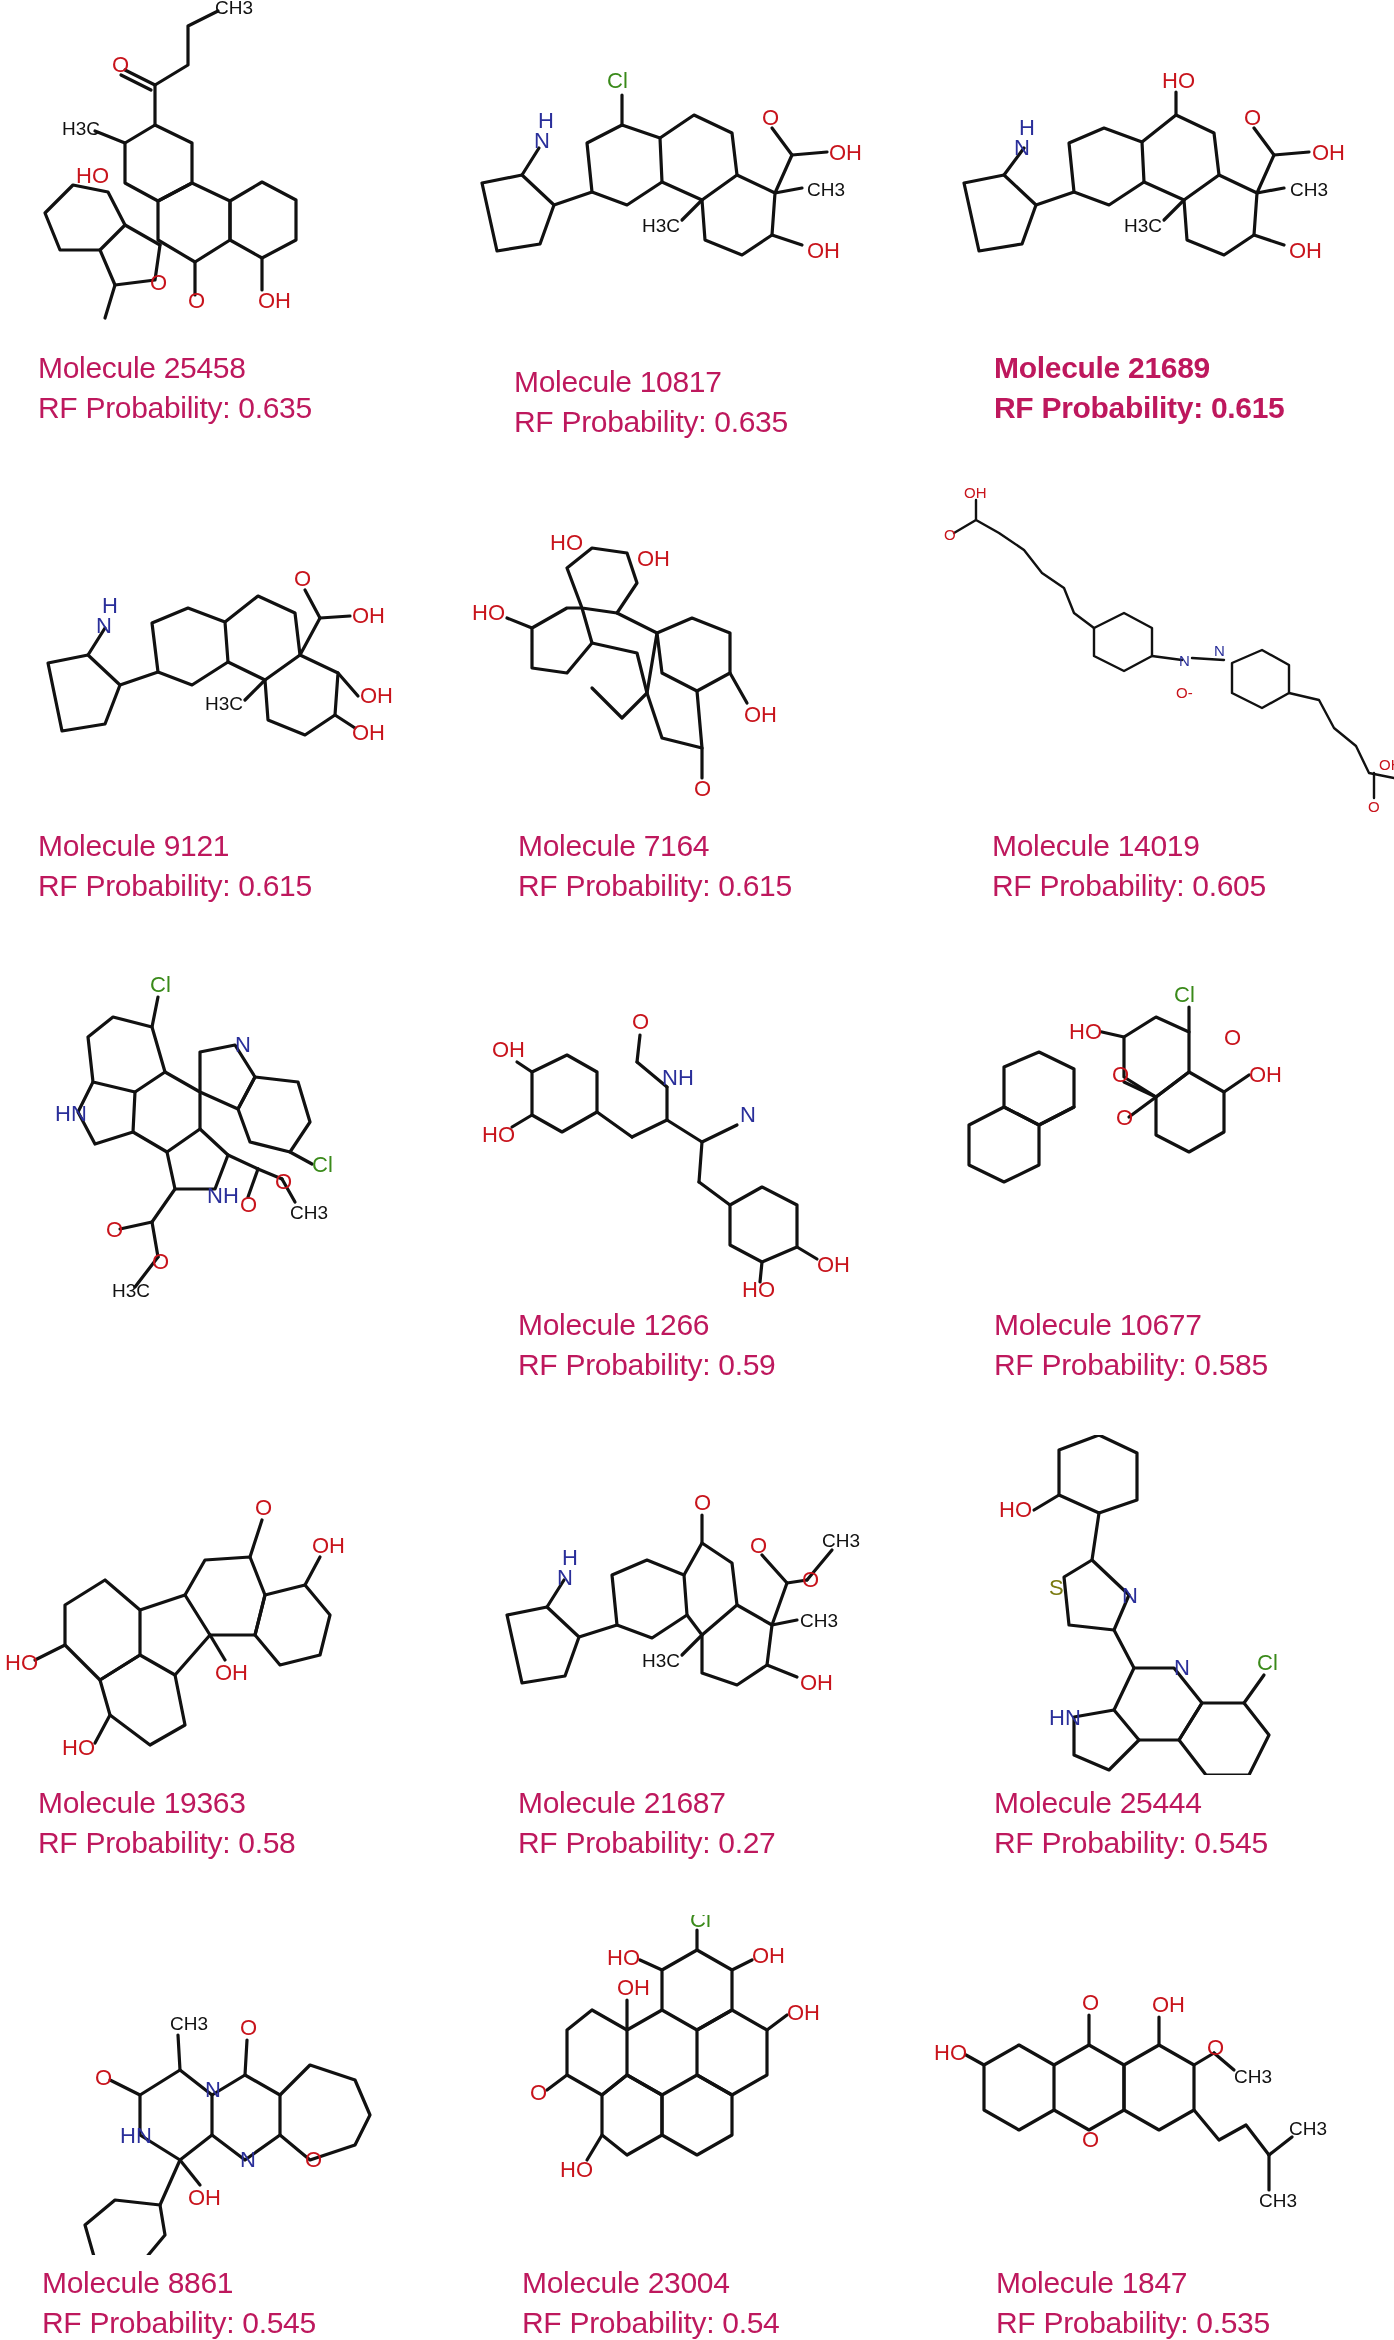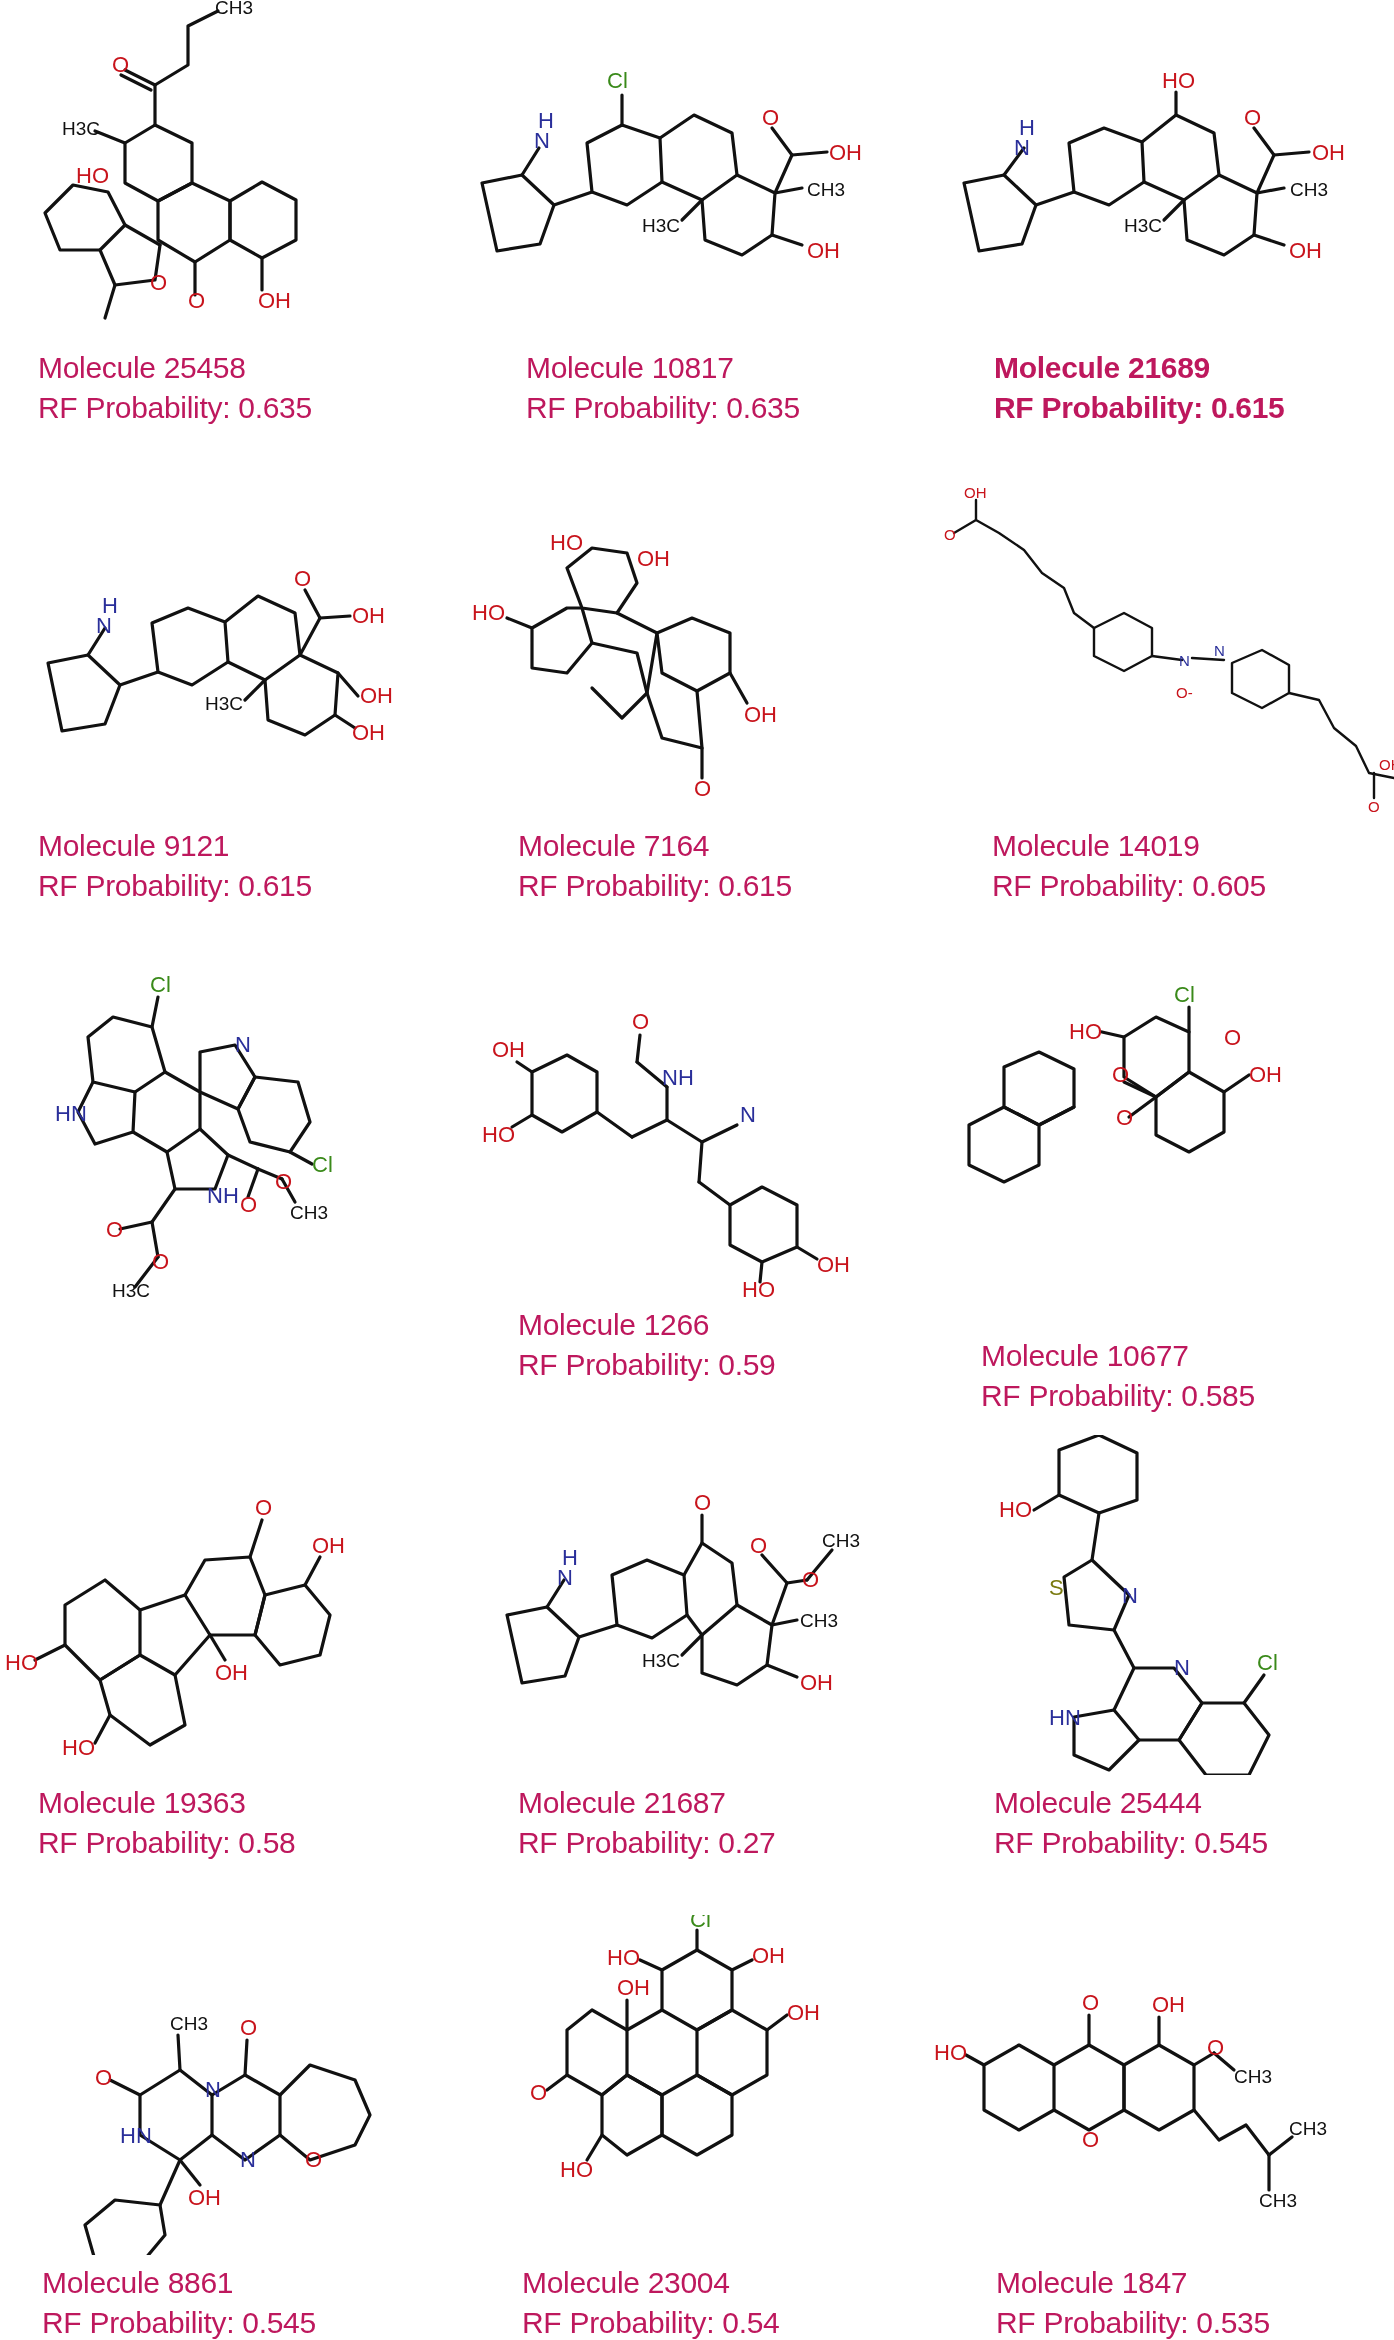--- a/index.html
+++ b/index.html
@@ -73,21 +73,21 @@
       </g>
       <text class="cl" x="145" y="88">Cl</text>
       <text class="n" x="76" y="128">H</text>
       <text class="n" x="72" y="148">N</text>
       <text class="o" x="300" y="125">O</text>
       <text class="o" x="367" y="160">OH</text>
       <text class="c" x="345" y="196">CH3</text>
       <text class="c" x="180" y="232">H3C</text>
       <text class="o" x="345" y="258">OH</text>
     </svg>
-    <div class="label" style="left:64px;">
+    <div class="label" style="left:52px;margin-top:14px;">
       <div>Molecule 10817</div>
       <div>RF Probability: 0.635</div>
     </div>
   </div>
 
   <div class="cell" style="left:924px;top:0;">
     <svg class="mol" viewBox="0 0 470 340">
       <g class="b">
         <polygon points="40,183 55,251 98,244 112,205 80,175"></polygon>
         <line x1="80" y1="175" x2="100" y2="148"></line>
@@ -280,21 +280,21 @@
         <polygon points="80,150 115,168 115,208 80,225 45,208 45,168"></polygon>
         <line x1="115" y1="168" x2="150" y2="150"></line>
       </g>
       <text class="cl" x="250" y="45">Cl</text>
       <text class="o" x="145" y="82">HO</text>
       <text class="o" x="300" y="88">O</text>
       <text class="o" x="325" y="125">OH</text>
       <text class="o" x="188" y="125">O</text>
       <text class="o" x="192" y="168">O</text>
     </svg>
-    <div class="label" style="left:57px;margin-top:31px;">
+    <div class="label" style="left:70px;">
       <div>Molecule 10677</div>
       <div>RF Probability: 0.585</div>
     </div>
   </div>
 
   <div class="cell" style="left:0;top:1435px;">
     <svg class="mol" viewBox="0 0 470 340">
       <g class="b">
         <polyline points="65,210 65,170 105,145 140,175 140,220 100,245 65,210"></polyline>
         <polygon points="100,245 140,220 175,240 185,290 150,310 110,280"></polygon>

